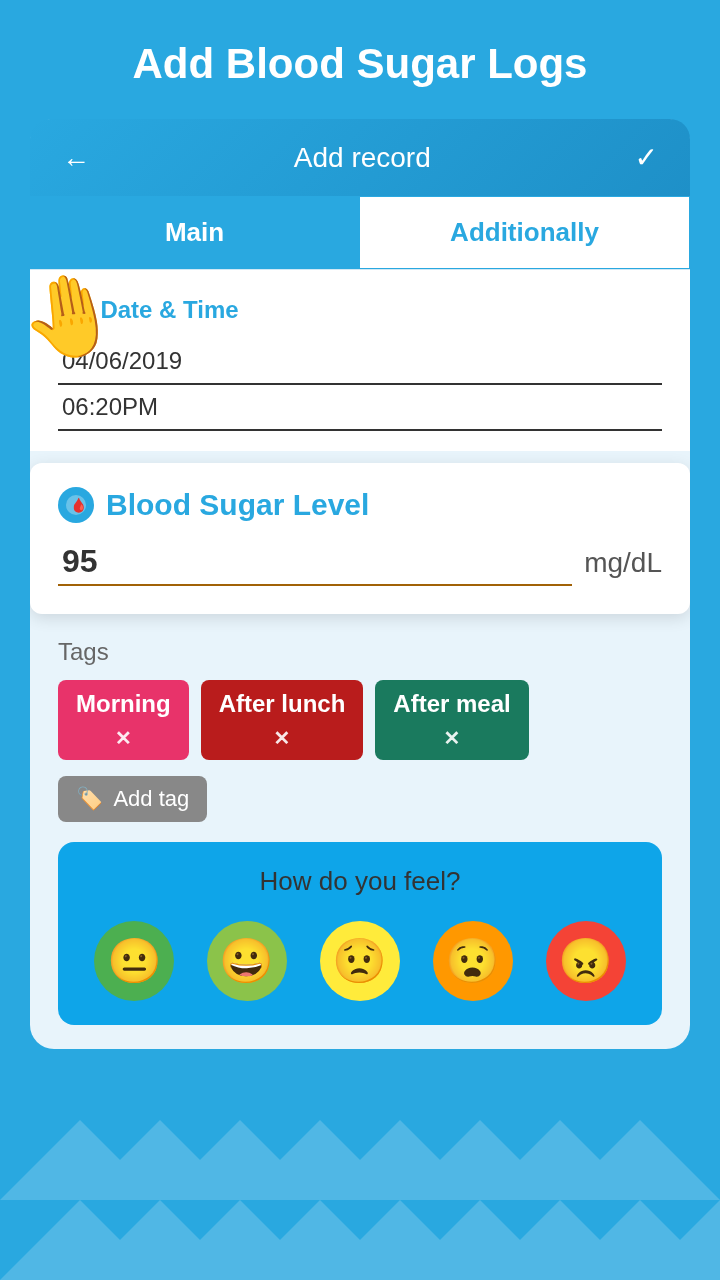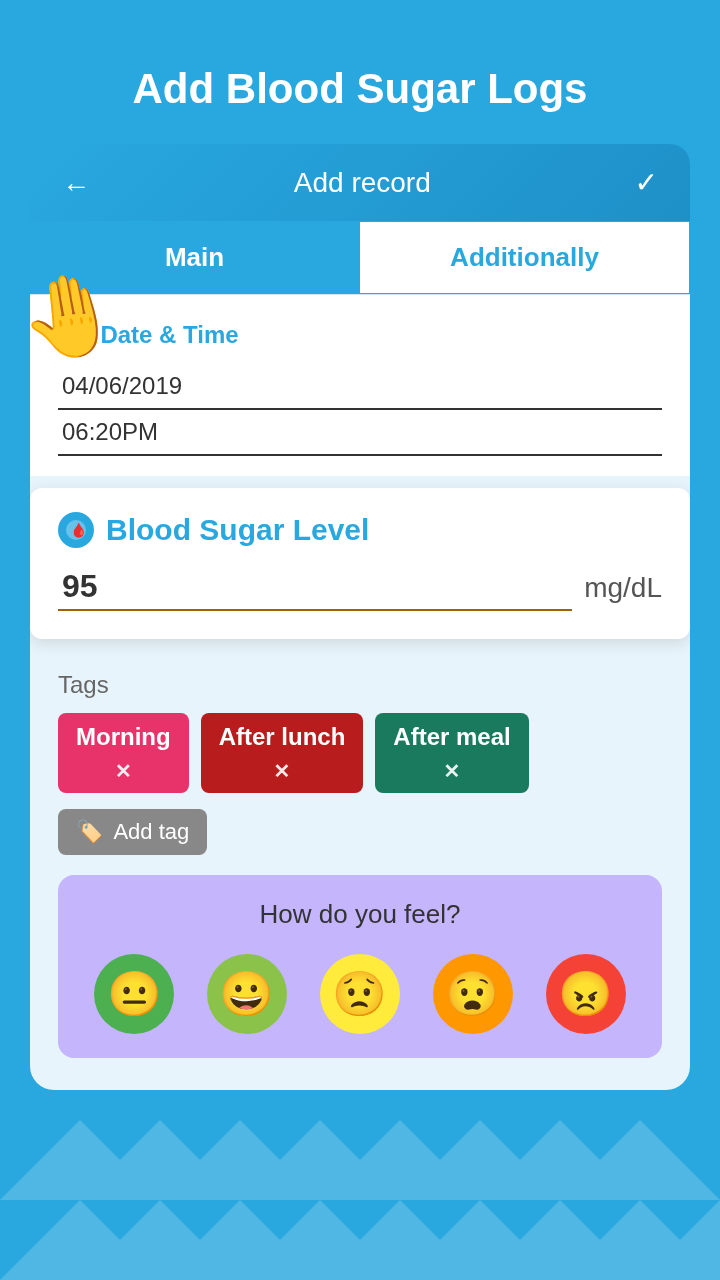--- a/index.html
+++ b/index.html
@@ -9,21 +9,21 @@
       background: #29a8e0;
       font-family: 'Segoe UI', Arial, sans-serif;
       overflow: hidden;
       position: relative;
     }
     .page-title {
       text-align: center;
       color: white;
       font-size: 42px;
       font-weight: 800;
-      padding: 64px 60px 30px;
+      padding: 39px 60px 30px;
       line-height: 1.2;
     }
     .card {
       background: #e8f4fb;
       border-radius: 24px;
       margin: 0 30px;
       overflow: visible;
       position: relative;
       z-index: 2;
     }
@@ -151,21 +151,21 @@
       padding: 4px 4px;
       background: transparent;
       outline: none;
     }
     .unit-label {
       font-size: 28px;
       color: #555;
       font-weight: 400;
     }
     .lower-section {
-      padding: 32px 28px;
+      padding: 24px 28px;
     }
     .tags-label {
       font-size: 24px;
       color: #666;
       margin-bottom: 14px;
       font-weight: 500;
     }
     .tags-row {
       display: flex;
       flex-wrap: wrap;
@@ -198,21 +198,21 @@
       gap: 10px;
       padding: 10px 18px;
       background: #888;
       border-radius: 8px;
       color: white;
       font-size: 22px;
       cursor: pointer;
       border: none;
     }
     .feel-card {
-      background: #c4b5fd;
+      background: #0ea5e9;
       border-radius: 16px;
       padding: 24px 20px;
       margin-top: 20px;
     }
     .feel-title {
       text-align: center;
       font-size: 26px;
       color: #333;
       font-weight: 500;
       margin-bottom: 24px;

